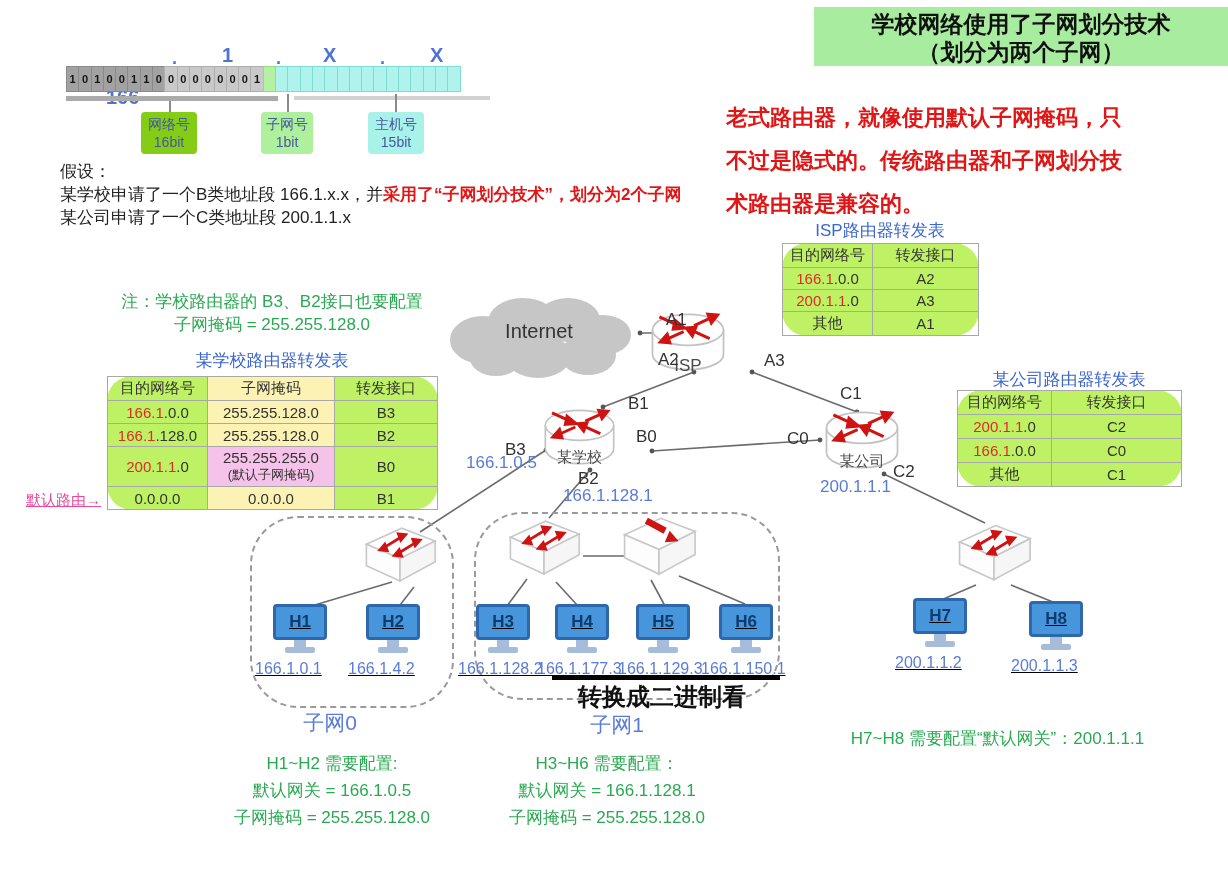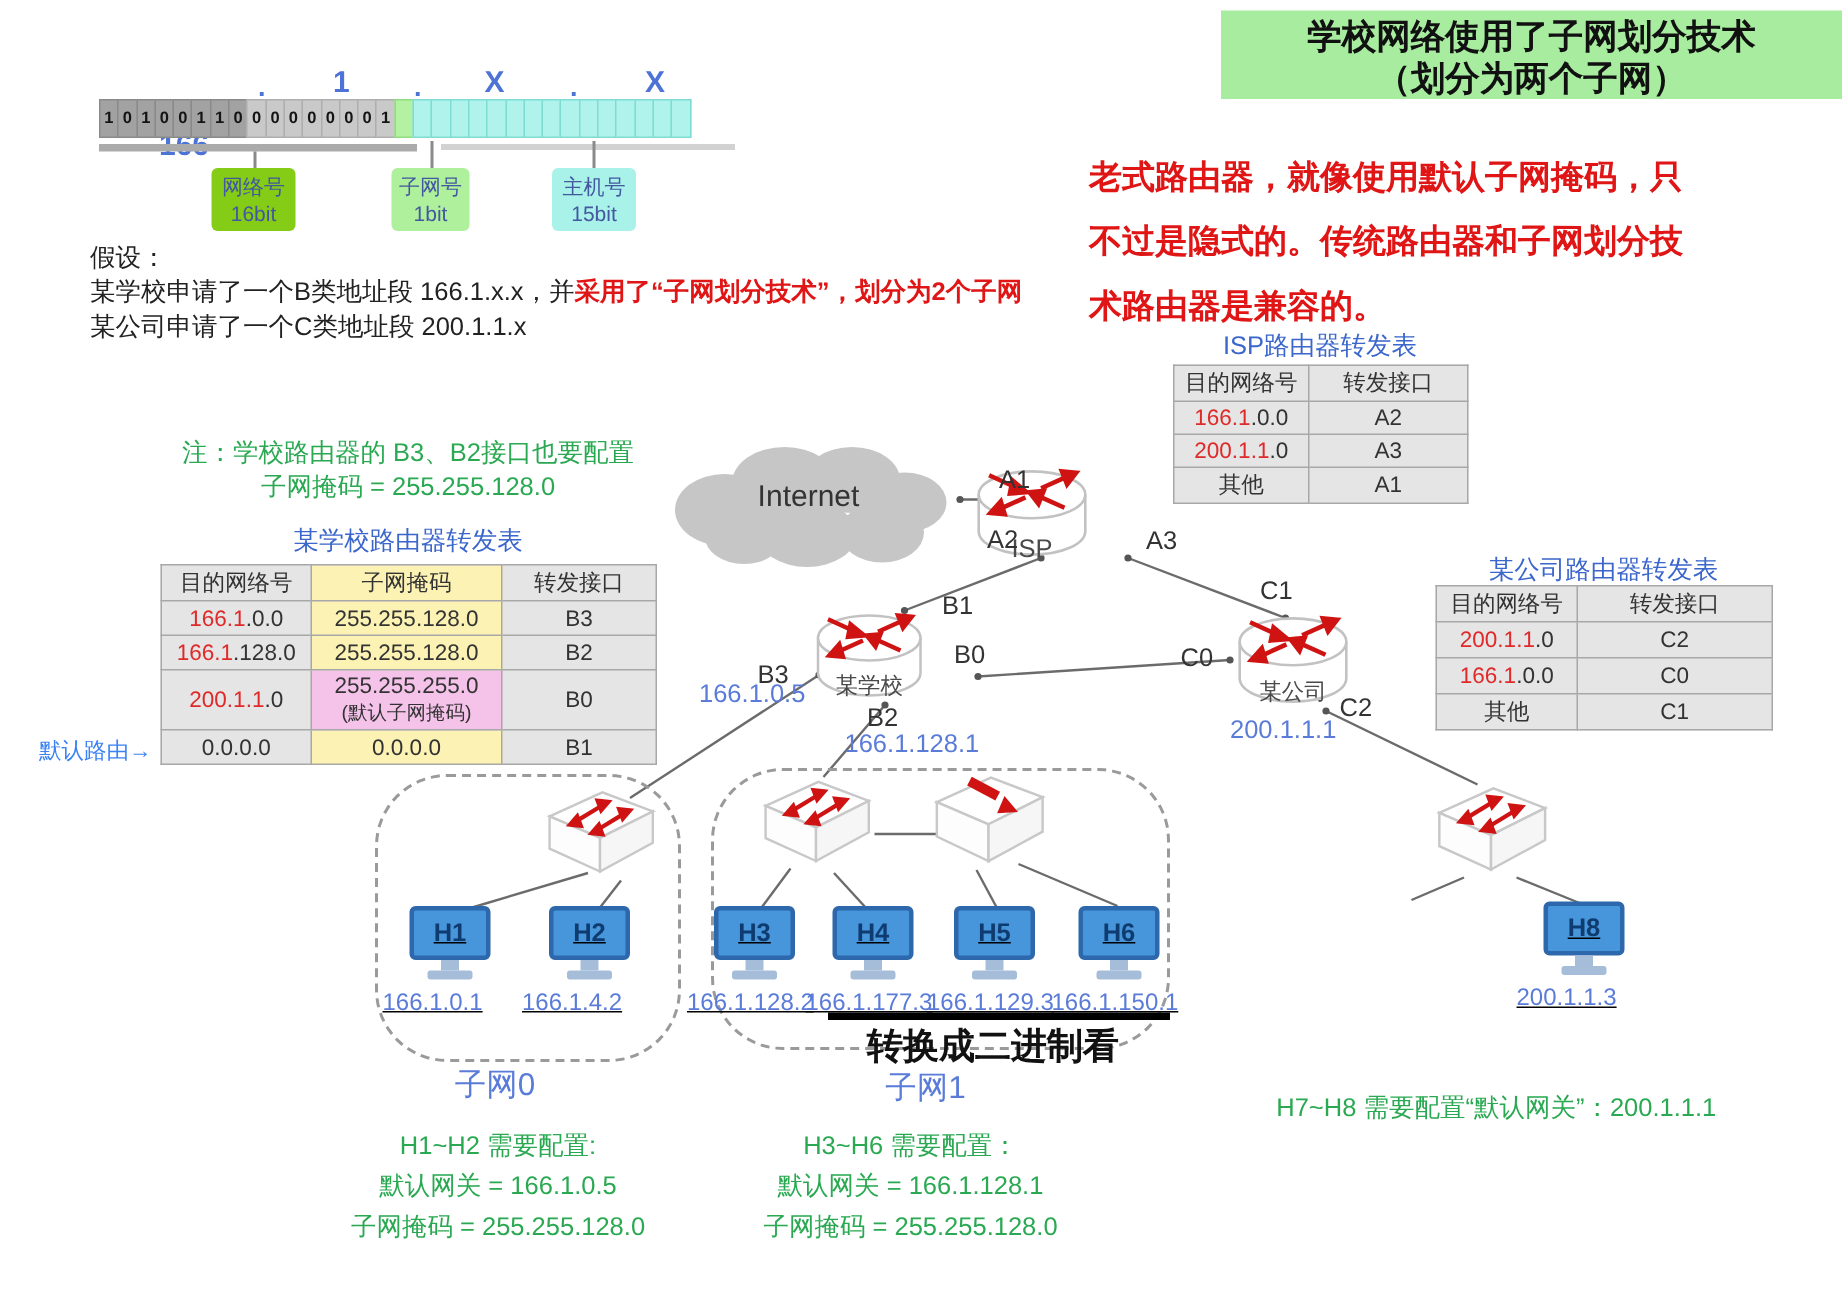--- a/index.html
+++ b/index.html
@@ -28,21 +28,21 @@
   #title-green { position:absolute; left:814px; top:7px; width:414px; height:59px;
                  background:#a7ec9f; color:#111; font-weight:bold; font-size:23px;
                  text-align:center; line-height:28px; padding-top:3px; }
   #red-note { position:absolute; left:726px; top:96px; width:502px; color:#e01515;
               font-weight:bold; font-size:22px; line-height:43px; }
   .green-text { color:#2aa952; }
   .blue-title { color:#3b66cc; font-size:17px; text-align:center; }
   .blue-label { color:#5a7bd8; }
 
   
-  table { border-collapse:collapse; font-size:15px; color:#333; background:#e5e5e5; }
+  table { border-collapse:collapse; font-size:15px; color:#333; background:#bef264;border-radius:25px; }
   td { border:1px solid #a8a8a8; text-align:center; padding:2px 4px; }
   .th { font-weight:normal; }
   .ip-red { color:#e02a2a; }
   .cell-yellow { background:#fbf2b4; }
   .cell-pink   { background:#f5c3ea; }
   .mask-sub { font-size:13px; }
   #isp-table td    { height:22px; }
   #isp-table td:nth-child(1){ width:90px; }
   #isp-table td:nth-child(2){ width:106px; }
   #school-table td { height:23px; }
@@ -206,21 +206,21 @@
           <td class="cell-pink">255.255.255.0<div class="mask-sub">(默认子网掩码)</div></td>
           <td>B0</td>
         </tr>
         <tr>
           <td>0.0.0.0</td>
           <td class="cell-yellow">0.0.0.0</td>
           <td>B1</td>
         </tr>
       </tbody>
     </table>
-  <div class="abs" style="left:26px; top:491px; font-size:15px; color:#3b82f6;">默认路由→</div>
+  <div class="abs" style="left:26px; top:491px; font-size:15px; color:#ec4899;text-decoration:underline;">默认路由→</div>
 
   <div class="abs blue-title" style="left:955px; top:368px; width:228px;">某公司路由器转发表</div>
   <table id="company-table" class="abs" style="left:957px; top:390px;">
       <tbody>
         <tr>
           <td class="th">目的网络号</td>
           <td class="th">转发接口</td>
         </tr>
         <tr>
           <td><span class="ip-red">200.1.1</span>.0</td>
@@ -461,20 +461,28 @@
     <div class="host-ip">166.1.129.3</div>
   </div>
   <div class="host" style="left:701px; top:604px;">
     <div class="monitor">
         <span>H6</span>
       </div>
     <div class="neck"></div>
       <div class="foot"></div>
     <div class="host-ip">166.1.150.1</div>
   </div>
+  <div class="host" style="left:895px; top:598px;">
+    <div class="monitor">
+        <span>H7</span>
+      </div>
+    <div class="neck"></div>
+      <div class="foot"></div>
+    <div class="host-ip">200.1.1.2</div>
+  </div>
   <div class="host" style="left:1011px; top:601px;">
     <div class="monitor">
         <span>H8</span>
       </div>
     <div class="neck"></div>
       <div class="foot"></div>
     <div class="host-ip">200.1.1.3</div>
   </div>
 
   <div id="black-bar"></div>

